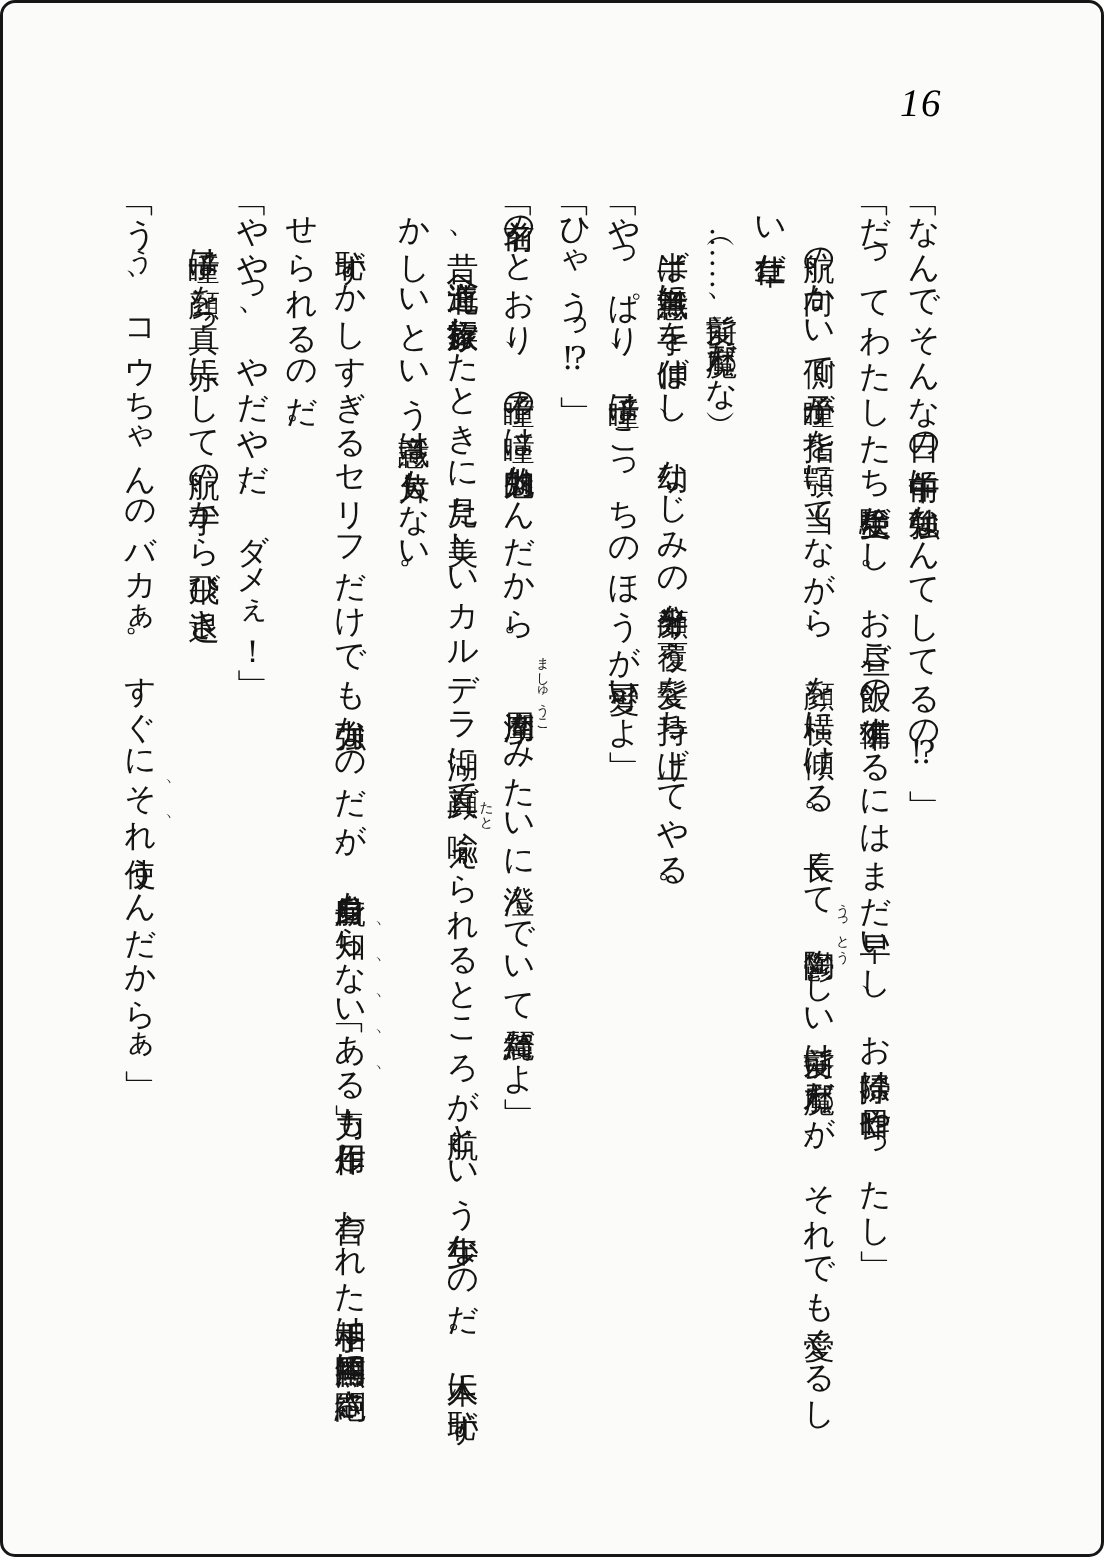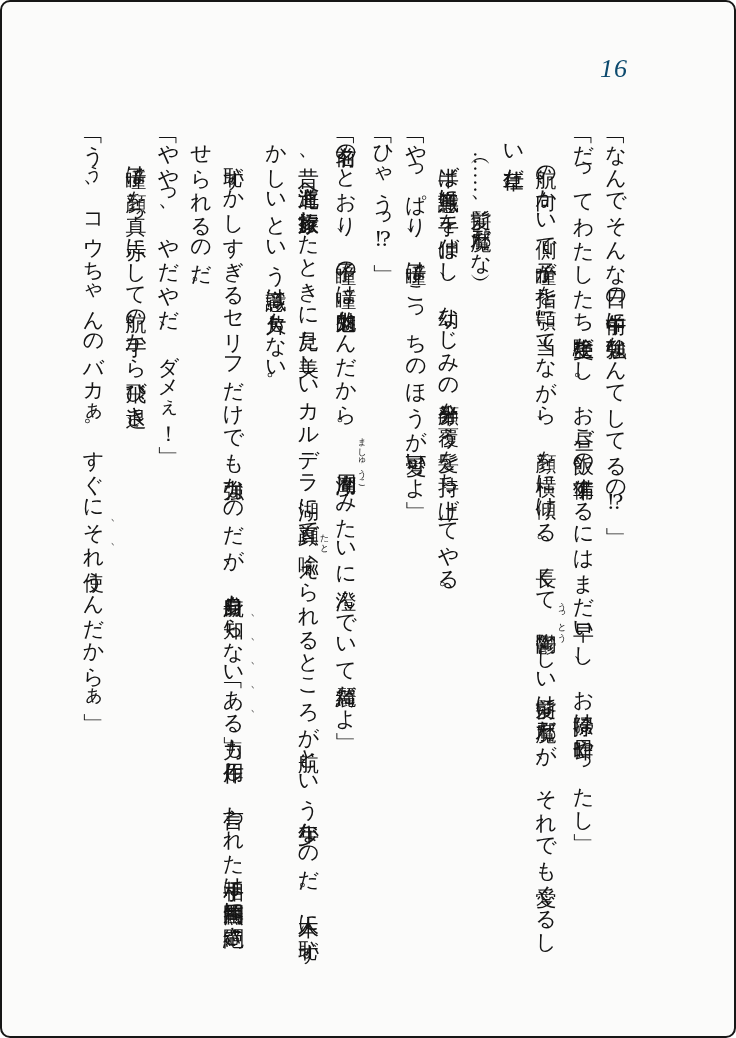--- a/index.html
+++ b/index.html
@@ -20,21 +20,21 @@
     border: 2px solid #161616;
     border-radius: 10px;
   }
   .page-number {
     position: absolute;
     top: 52px;
     left: 598px;
     font-family: "Liberation Serif", "DejaVu Serif", serif;
     font-style: italic;
     font-size: 26px;
-    color: #0c4a6e;
+    color: #000000;
     letter-spacing: 1px;
   }
   .text-block {
     position: absolute;
     top: 128px;
     right: 102px;
     height: 824px;
     writing-mode: vertical-rl;
     text-orientation: mixed;
     font-family: "Liberation Serif", "DejaVu Serif", serif;

